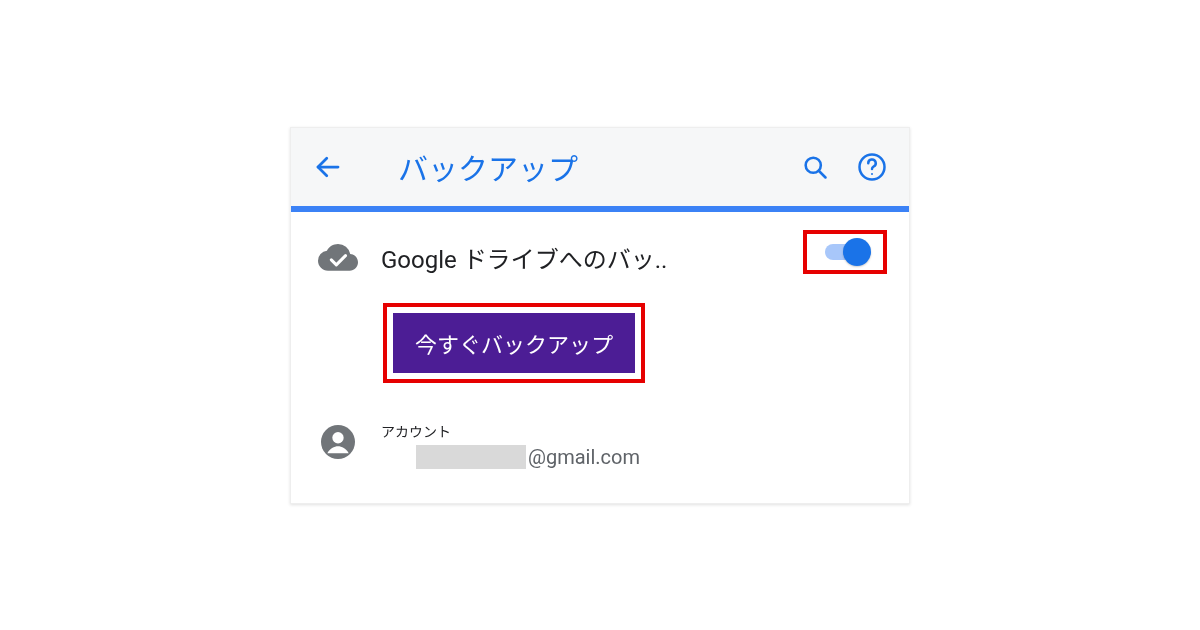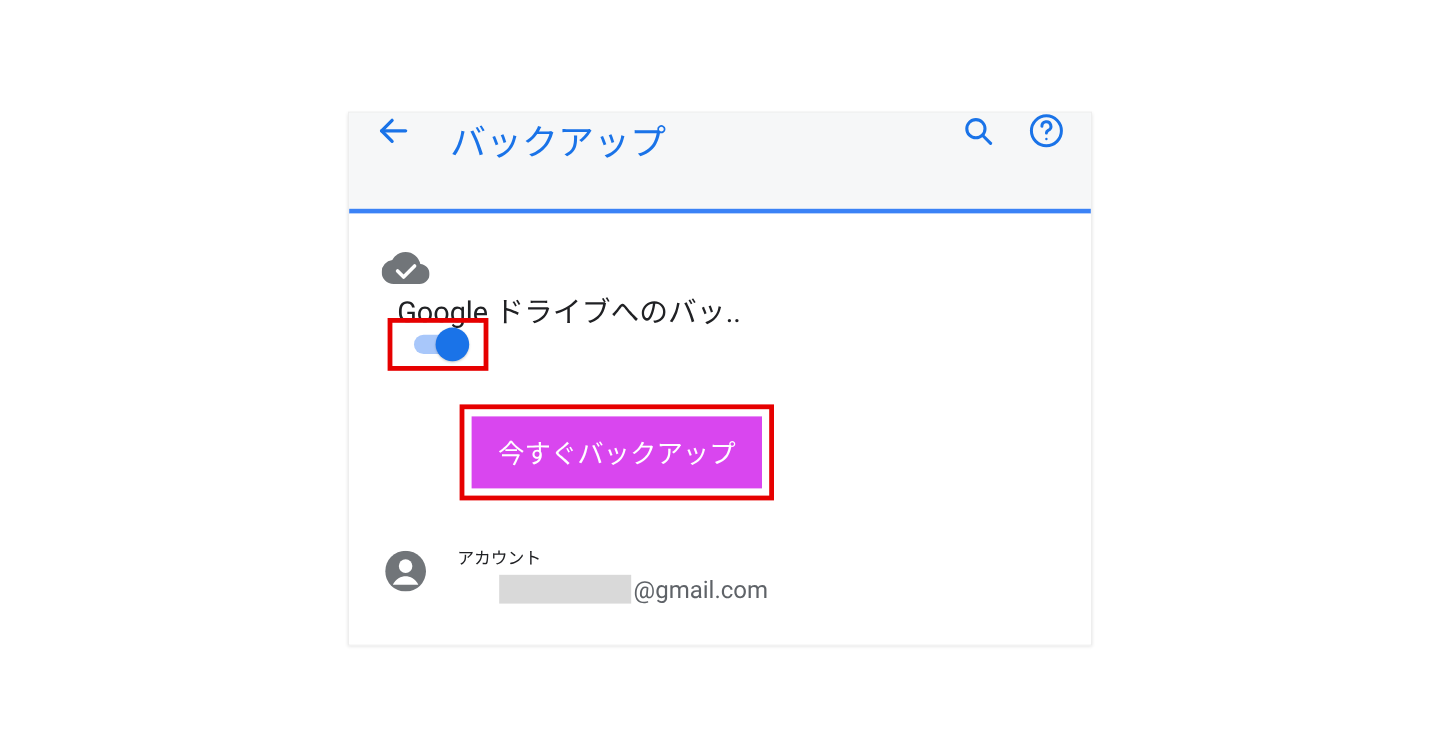--- a/index.html
+++ b/index.html
@@ -15,23 +15,24 @@
     .phone-panel {
       width: 620px;
       background: #ffffff;
       box-shadow: 0 1px 3px rgba(0,0,0,0.12);
       border: 1px solid #eee;
     }
     .header {
       height: 84px;
       background: #f6f7f8;
       display: flex;
-      align-items: flex-start;
+      align-items: center;
       padding: 0 22px;
-      border-bottom: 4px solid #3b82f6;
+      border-bottom: 6px solid #3b82f6;
+      gap: 23px;
     }
     .back-icon {
       color: #1a73e8;
       display: flex;
       align-items: center;
       cursor: pointer;
     }
     .header-title {
       color: #1a73e8;
       font-size: 30px;
@@ -50,21 +51,20 @@
       display: flex;
       align-items: center;
     }
     .content {
       background: #ffffff;
     }
     .row {
       display: flex;
       align-items: flex-start;
       padding: 28px 22px 0 22px;
-      flex-direction: column;
     }
     .row-icon {
       width: 50px;
       display: flex;
       justify-content: center;
       padding-top: 4px;
     }
     .row-body {
       flex: 1;
       padding-left: 18px;
@@ -119,21 +119,21 @@
     }
     .button-row {
       padding: 28px 22px 8px 92px;
     }
     .button-highlight {
       border: 4px solid #e60000;
       padding: 6px;
       display: inline-block;
     }
     .backup-button {
-      background: #d946ef;
+      background: #4c1d95;
       color: #ffffff;
       border: none;
       font-size: 22px;
       padding: 14px 22px;
       cursor: pointer;
       font-family: inherit;
     }
     .account-row {
       display: flex;
       align-items: flex-start;

